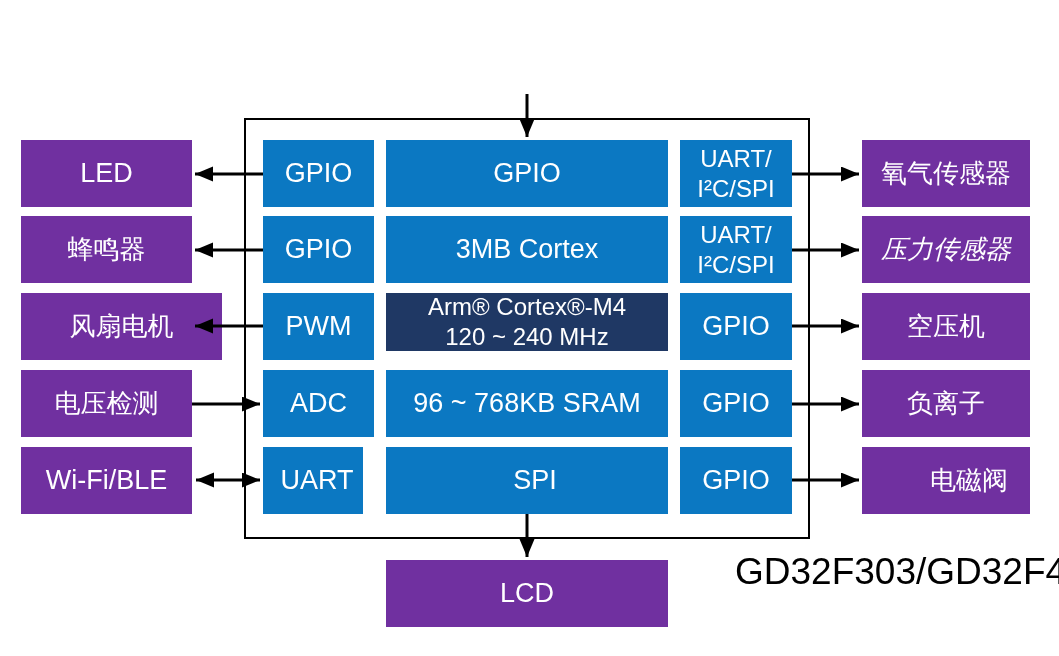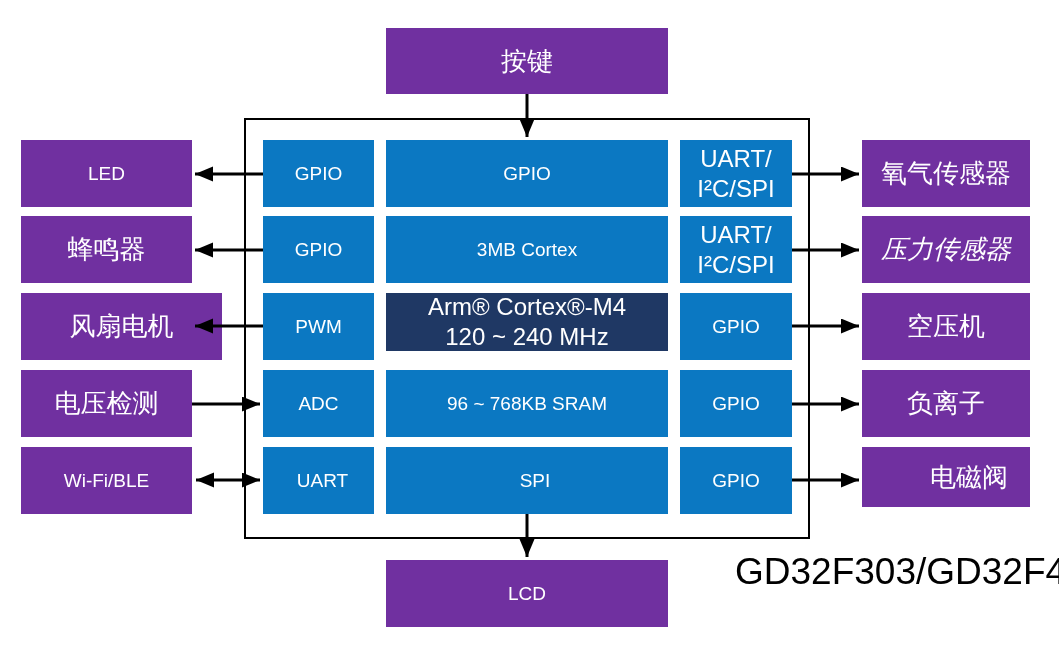--- a/index.html
+++ b/index.html
@@ -5,21 +5,21 @@
   html,body{margin:0;padding:0;background:#ffffff;}
   body{font-family:"Liberation Sans","DejaVu Sans",sans-serif;}
   .stage{position:relative;width:1059px;height:656px;background:#fff;overflow:hidden;}
   .box{
     position:absolute;
     display:flex;align-items:center;justify-content:center;
     box-sizing:border-box;
     color:var(--box_text,#fff);
     text-align:center;
     white-space:pre-line;
-    font-size:19px;
+    font-size:27px;
     line-height:1.25;
   }
   .purple{background:var(--purple,#7030A0);}
   .blue{background:var(--blue,#0B78C2);}
   .navy{background:var(--navy,#1F3864);}
   .cn{font-size:26px;}
   .two-line{font-size:24px;}
   .mcu-frame{
     position:absolute;left:244px;top:118px;width:566px;height:421px;
     border:2px solid var(--line,#000);box-sizing:border-box;background:transparent;
@@ -31,56 +31,55 @@
   }
   svg.wires{position:absolute;left:0;top:0;pointer-events:none;}
   svg.wires line{stroke:var(--line,#000);stroke-width:3;}
   svg.wires .ah-fill{fill:var(--line,#000);}
 </style>
 </head>
 <body>
 
 <div class="stage">
 
-  <div class="box purple cn" style="left:386px;top:28px;width:282px;height:66px;">按键</div>
 
   <div class="mcu-frame"></div>
 
   <div class="box purple" style="left:21px;top:140px;width:171px;height:67px;">LED</div>
   <div class="box purple cn" style="left:21px;top:216px;width:171px;height:67px;">蜂鸣器</div>
   <div class="box purple cn" style="left:21px;top:293px;width:201px;height:67px;">风扇电机</div>
   <div class="box purple cn" style="left:21px;top:370px;width:171px;height:67px;">电压检测</div>
   <div class="box purple" style="left:21px;top:447px;width:171px;height:67px;">Wi-Fi/BLE</div>
 
   <div class="box blue" style="left:263px;top:140px;width:111px;height:67px;">GPIO</div>
   <div class="box blue" style="left:263px;top:216px;width:111px;height:67px;">GPIO</div>
   <div class="box blue" style="left:263px;top:293px;width:111px;height:67px;">PWM</div>
   <div class="box blue" style="left:263px;top:370px;width:111px;height:67px;">ADC</div>
-  <div class="box blue" style="left:263px;top:447px;width:111px;height:67px;padding-left:8px;">UART</div>
+  <div class="box blue" style="left:263px;top:447px;width:100px;height:67px;padding-left:8px;">UART</div>
 
   <div class="box blue" style="left:386px;top:140px;width:282px;height:67px;">GPIO</div>
   <div class="box blue" style="left:386px;top:216px;width:282px;height:67px;">3MB Cortex</div>
   <div class="box navy two-line" style="left:386px;top:293px;width:282px;height:58px;">Arm® Cortex®-M4
 120 ~ 240 MHz</div>
   <div class="box blue" style="left:386px;top:370px;width:282px;height:67px;">96 ~ 768KB SRAM</div>
   <div class="box blue" style="left:386px;top:447px;width:282px;height:67px;padding-left:16px;">SPI</div>
 
   <div class="box blue two-line" style="left:680px;top:140px;width:112px;height:67px;">UART/
 I²C/SPI</div>
   <div class="box blue two-line" style="left:680px;top:216px;width:112px;height:67px;">UART/
 I²C/SPI</div>
   <div class="box blue" style="left:680px;top:293px;width:112px;height:67px;">GPIO</div>
   <div class="box blue" style="left:680px;top:370px;width:112px;height:67px;">GPIO</div>
   <div class="box blue" style="left:680px;top:447px;width:112px;height:67px;">GPIO</div>
 
   <div class="box purple cn" style="left:862px;top:140px;width:168px;height:67px;">氧气传感器</div>
   <div class="box purple cn" style="left:862px;top:216px;width:168px;height:67px;font-style:italic;">压力传感器</div>
   <div class="box purple cn" style="left:862px;top:293px;width:168px;height:67px;">空压机</div>
   <div class="box purple cn" style="left:862px;top:370px;width:168px;height:67px;">负离子</div>
-  <div class="box purple cn" style="left:862px;top:447px;width:168px;height:60px;padding-left:46px;">电磁阀</div>
+  <div class="box purple cn" style="left:862px;top:447px;width:168px;height:67px;padding-left:46px;">电磁阀</div>
 
   <div class="box purple" style="left:386px;top:560px;width:282px;height:67px;">LCD</div>
 
   <div class="caption">GD32F303/GD32F4</div>
 
   <svg class="wires" width="1059" height="656" viewBox="0 0 1059 656">
     <defs>
       <marker id="ah" markerWidth="7" markerHeight="6" refX="6" refY="2.5" orient="auto-start-reverse" markerUnits="strokeWidth">
         <path class="ah-fill" d="M0,0 L6,2.5 L0,5 Z"></path>
       </marker>

